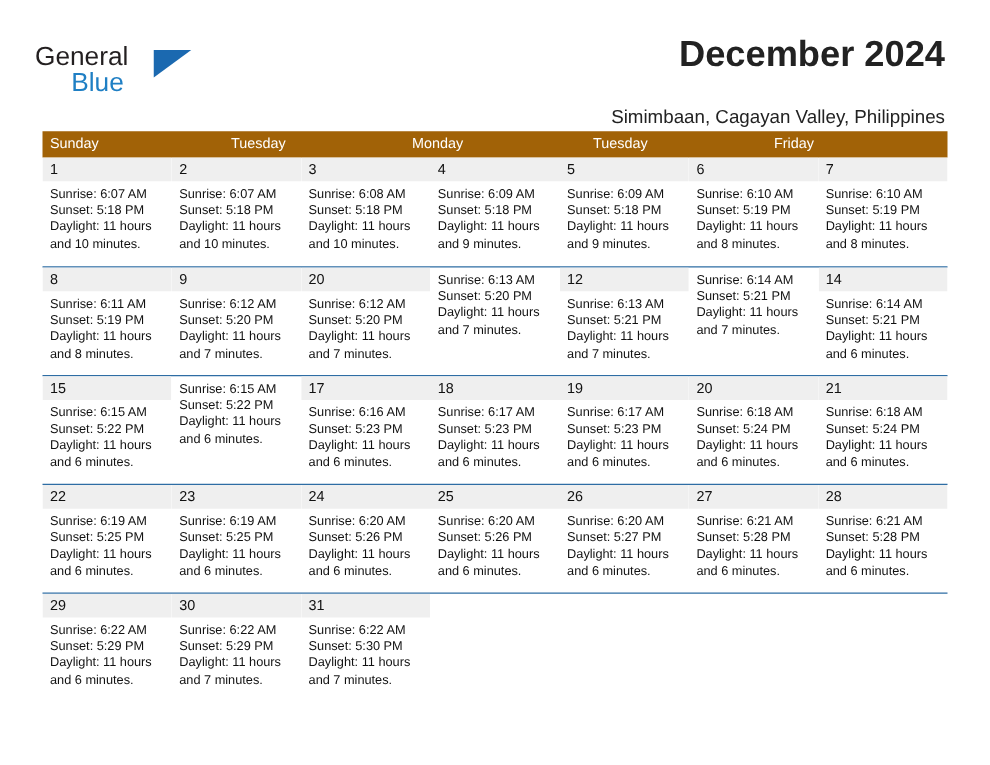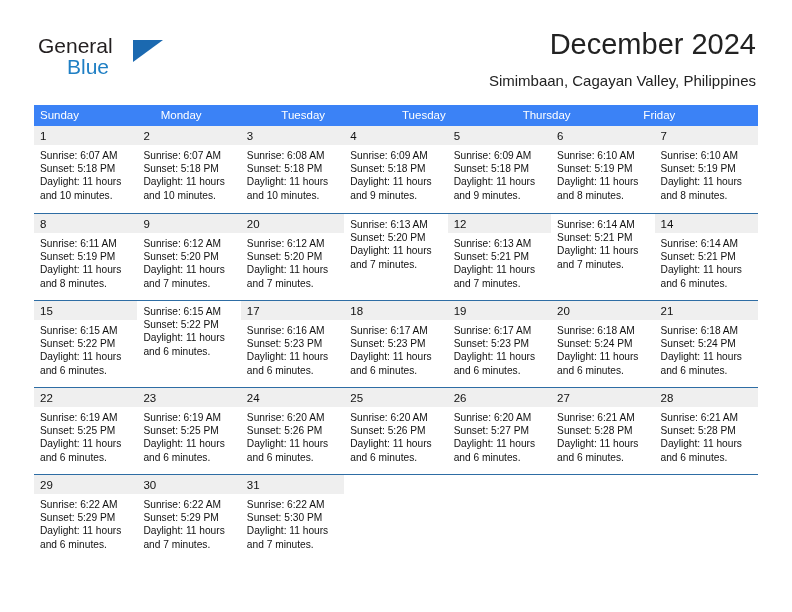--- a/index.html
+++ b/index.html
@@ -24,21 +24,21 @@
   
   .header {
     position: absolute;
     left: 0;
     top: 0;
     width: 792px;
     height: 100px;
   }
   .logo {
     position: absolute;
-    left: 38px;
+    left: 28px;
     top: 34px;
     width: 130px;
     height: 48px;
   }
   .logo-general {
     position: absolute;
     left: 0;
     top: 0;
     font-size: 21px;
     letter-spacing: 0px;
@@ -64,43 +64,43 @@
   }
 
   .title-block {
     position: absolute;
     right: 36px;
     top: 26px;
     text-align: right;
   }
   .month-title {
     font-size: 29px;
-    font-weight: normal;
+    font-weight: bold;
     color: #222222;
     line-height: 36px;
     white-space: nowrap;
   }
   .location {
     font-size: 15px;
     color: #222222;
     line-height: 22px;
-    margin-top: 8px;
+    margin-top: 21px;
     white-space: nowrap;
   }
 
   
   .calendar {
     position: absolute;
     left: 34px;
     top: 105px;
     width: 724px;
   }
   .cal-head {
     display: flex;
-    background: #3b82f6;
+    background: #a16207;
     height: 21px;
   }
   .cal-head .hcell {
     flex: 1 1 0;
     box-sizing: border-box;
     padding-left: 6px;
     color: #ffffff;
     font-size: 11.5px;
     line-height: 21px;
     white-space: nowrap;
@@ -162,24 +162,23 @@
     <div class="title-block">
       <div class="month-title">December 2024</div>
       <div class="location">Simimbaan, Cagayan Valley, Philippines</div>
     </div>
 
   </div>
 
   <div class="calendar">
     <div class="cal-head" id="weekday-header-row">
         <div class="hcell">Sunday</div>
+        <div class="hcell">Tuesday</div>
         <div class="hcell">Monday</div>
         <div class="hcell">Tuesday</div>
-        <div class="hcell">Tuesday</div>
-        <div class="hcell">Thursday</div>
         <div class="hcell">Friday</div>
       </div>
     <div id="calendar-weeks">
         <div class="week">
           <div class="daycell">
             <div class="daynum-band"><span class="daynum">1</span></div>
             <div class="details">
               <div>Sunrise: 6:07 AM</div>
               <div>Sunset: 5:18 PM</div>
               <div>Daylight: 11 hours</div>

